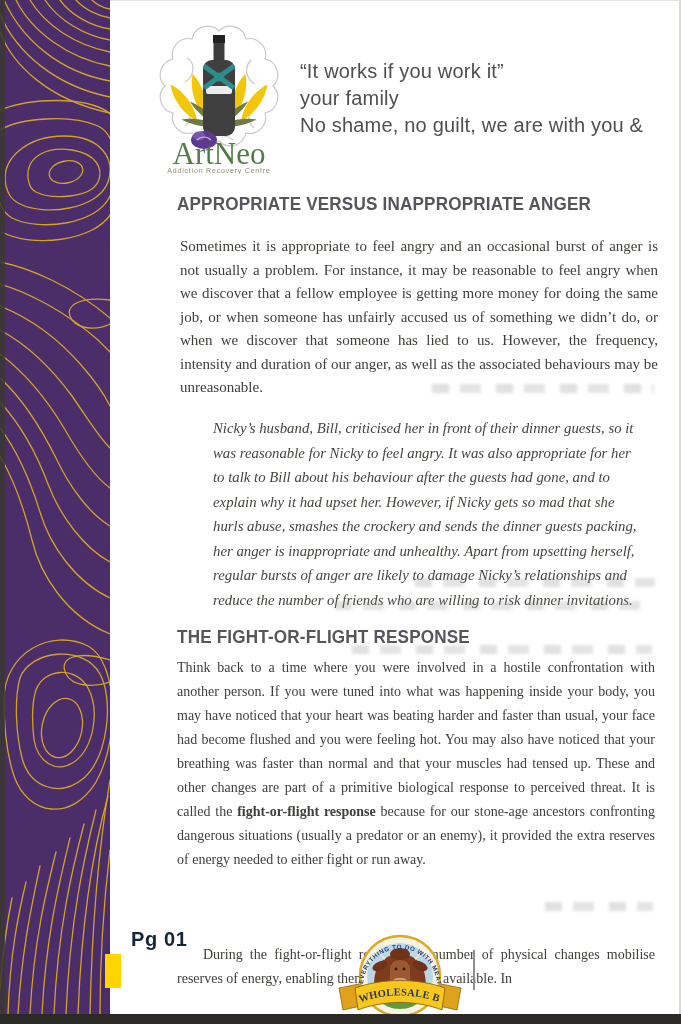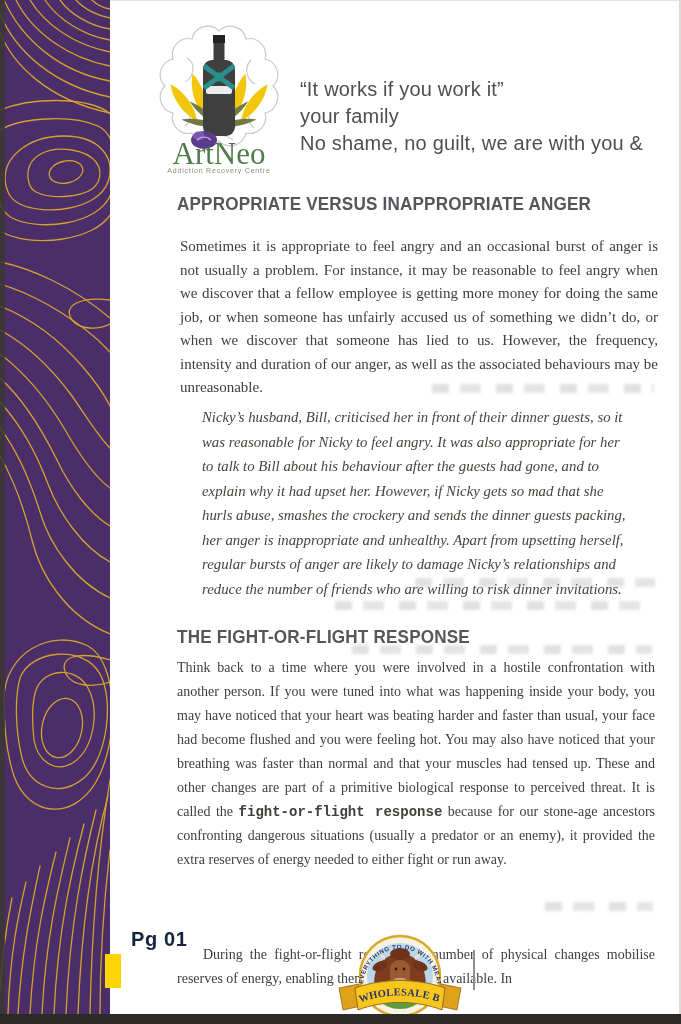--- a/index.html
+++ b/index.html
@@ -7,39 +7,39 @@
     position:relative;width:681px;height:1024px;background:#ffffff;
     font-family:"Liberation Sans",sans-serif;overflow:hidden;margin:0 auto;
     box-shadow:inset 0 1px 0 #e6e3e3;
   }
   
   .sidebar{position:absolute;left:0;top:0;width:110px;height:1014px;background:#4a2d69;overflow:hidden;}
   .edge-shadow{position:absolute;left:0;top:0;width:5px;height:1014px;background:#3a3733;opacity:.85;}
   .right-edge{position:absolute;right:0;top:0;width:2px;height:1014px;background:#dcd9d9;}
   
   .logo-wrap{position:absolute;left:147px;top:24px;width:146px;height:138px;}
-  .quote{position:absolute;left:300px;top:76px;width:360px;color:#4f4f53;
+  .quote{position:absolute;left:300px;top:58px;width:360px;color:#4f4f53;
          font-size:20px;line-height:27px;letter-spacing:.2px;}
   
   .content{position:absolute;left:177px;top:188px;width:478px;color:#403f3c;}
   .sec-heading{
     font-family:"Liberation Sans",sans-serif;font-weight:bold;font-size:19px;
     color:#55565a;letter-spacing:.2px;transform:scaleX(.9);transform-origin:left center;
     white-space:nowrap;margin:0;
   }
   .h1{position:absolute;left:0;top:5px;}
   .h2{position:absolute;left:0;top:438px;}
   .body-text{font-family:"Liberation Serif",serif;color:#3f3e3a;}
   .p1{position:absolute;left:0;top:44px;width:478px;font-size:15px;line-height:23.5px;text-align:justify;margin:3px;}
   .bq{position:absolute;left:20px;top:212px;width:430px;font-size:14.8px;line-height:24.5px;
-      font-style:italic;color:#45443f;margin:5px;}
+      font-style:italic;color:#45443f;margin:16px;}
   .p2{position:absolute;left:0;top:468px;width:478px;font-size:14px;line-height:24px;text-align:justify;margin:0;}
   .p3{position:absolute;left:0;top:755px;width:478px;font-size:14px;line-height:24px;text-align:justify;
       text-indent:26px;margin:0;}
-  .p2 b{font-weight:bold;font-family:Liberation Mono, monospace;}
+  .p2 b{font-weight:bold;}
   
   .smudge{position:absolute;height:9px;filter:blur(1.6px);opacity:.26;
     background:repeating-linear-gradient(90deg,#8a8a8a 0 17px,transparent 17px 28px,#9a9a9a 28px 49px,transparent 49px 64px);}
   
   .yellow-tab{position:absolute;left:105px;top:954px;width:16px;height:34px;background:#ffd400;}
   .pg-label{position:absolute;left:131px;top:928px;font-size:20px;font-weight:bold;
             color:#16253b;letter-spacing:.6px;}
   .badge{position:absolute;left:335px;top:932px;width:130px;height:84px;}
   .divider{position:absolute;left:473px;top:950px;width:2px;height:40px;background:#8f8f8f;}
   .sponsor{position:absolute;left:487px;top:956px;font-size:21px;font-weight:bold;

